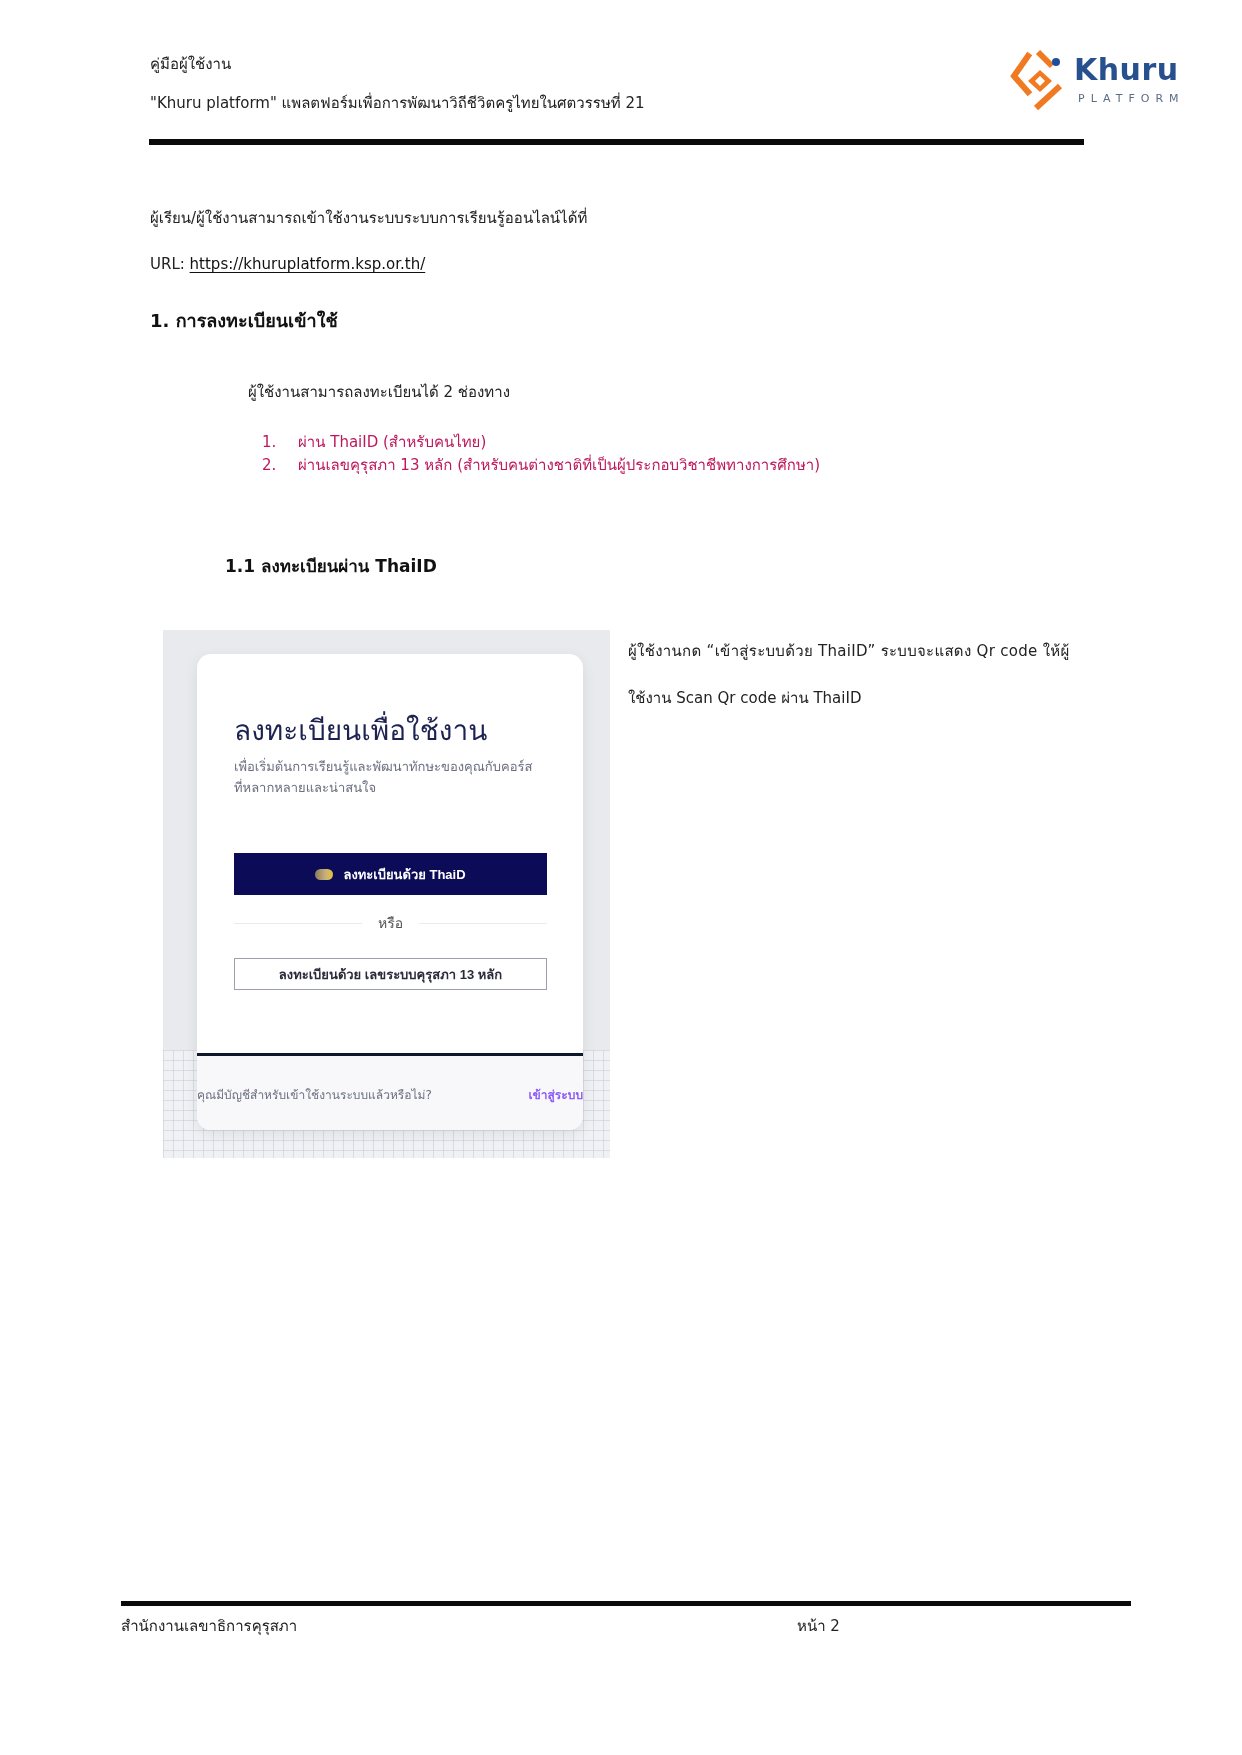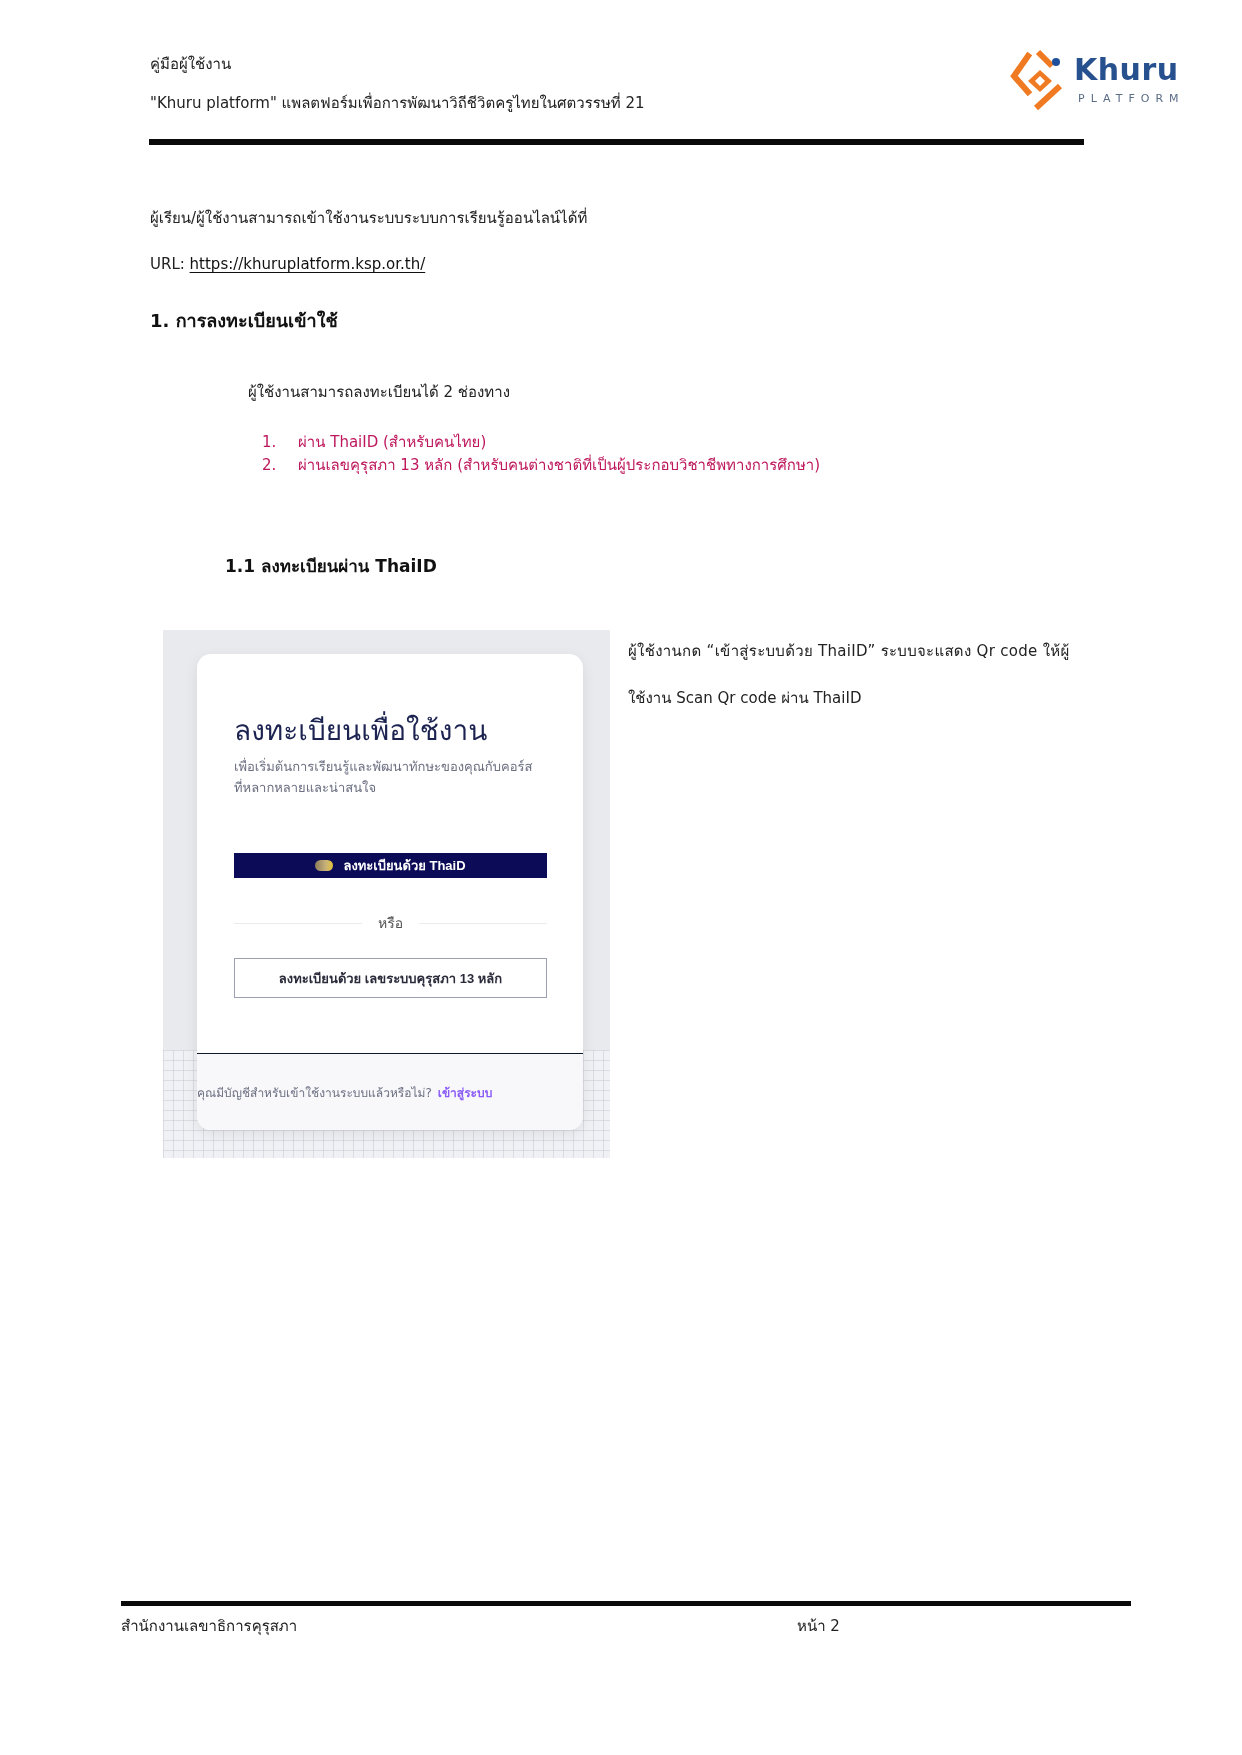--- a/index.html
+++ b/index.html
@@ -34,34 +34,34 @@
   .shot { left:163px; top:630px; width:447px; height:528px; background:#e9eaee; overflow:hidden; }
   .shot-grid { position:absolute; left:0; top:420px; width:447px; height:108px;
       background-image:
         linear-gradient(to right, rgba(200,202,210,.55) 1px, transparent 1px),
         linear-gradient(to bottom, rgba(200,202,210,.55) 1px, transparent 1px);
       background-size:10px 10px; background-color:#f0f1f4; }
   .card { position:absolute; left:34px; top:24px; width:386px; height:476px; background:#fff;
           border-radius:14px; box-shadow:0 4px 14px rgba(0,0,0,.08); overflow:hidden; }
   .card-title { position:absolute; left:37px; top:54px; font-size:28px; color:#1c2350; font-weight:500; }
   .card-sub { position:absolute; left:37px; top:103px; width:300px; font-size:13px; line-height:21px; color:#6b6f80;font-family:Liberation Mono, monospace; }
-  .btn-thaid { position:absolute; left:37px; top:199px; width:313px; height:25px; background:#0b0b57;
+  .btn-thaid { position:absolute; left:37px; top:199px; width:313px; height:42px; background:#0b0b57;
                color:#fff; display:flex; align-items:center; justify-content:center; font-size:13px;
                font-weight:bold; border:none; cursor:pointer; }
   .thaid-icon { width:18px; height:11px; border-radius:6px;
                 background:linear-gradient(90deg,#8b7a5a 0%,#c7b27a 60%,#e6c23a 100%);
                 margin-right:10px; display:inline-block; }
   .or-row { position:absolute; left:37px; top:259px; width:313px; height:20px; display:flex; align-items:center; }
   .or-line { flex:1; height:1px; background:#ebebef; }
   .or-text { padding:0 16px; font-size:14px; color:#555; }
-  .btn-ksp { position:absolute; left:37px; top:304px; width:313px; height:40px; background:#fff;
+  .btn-ksp { position:absolute; left:37px; top:304px; width:313px; height:32px; background:#fff;
              border:1px solid #9aa0b0; box-sizing:border-box; display:flex; align-items:center;
              justify-content:center; font-size:13px; font-weight:bold; color:#2a2a3a; cursor:pointer; }
   .card-foot { position:absolute; left:0; top:399px; width:386px; height:77px; background:#f8f8fb;
-               border-top:1px solid #0f172a; display:flex; align-items:center; justify-content:flex-start;
+               border-top:3px solid #0f172a; display:flex; align-items:center; justify-content:space-between;
                font-size:12px; color:#6b6f80; }
   .foot-link { color:#8b5cf6; font-weight:bold; margin-left:6px; cursor:pointer; }
 
   .desc1 { left:628px; top:639px; font-size:15px; color:#222; letter-spacing:0.3px; }
   .desc2 { left:628px; top:686px; font-size:15px; color:#222; }
 
   
   .ftr-rule { left:121px; top:1601px; width:1010px; height:5px; background:#0a0a0a; }
   .ftr-left { left:121px; top:1614px; font-size:15px; color:#222; }
   .ftr-right { left:797px; top:1614px; font-size:15px; color:#222; }

